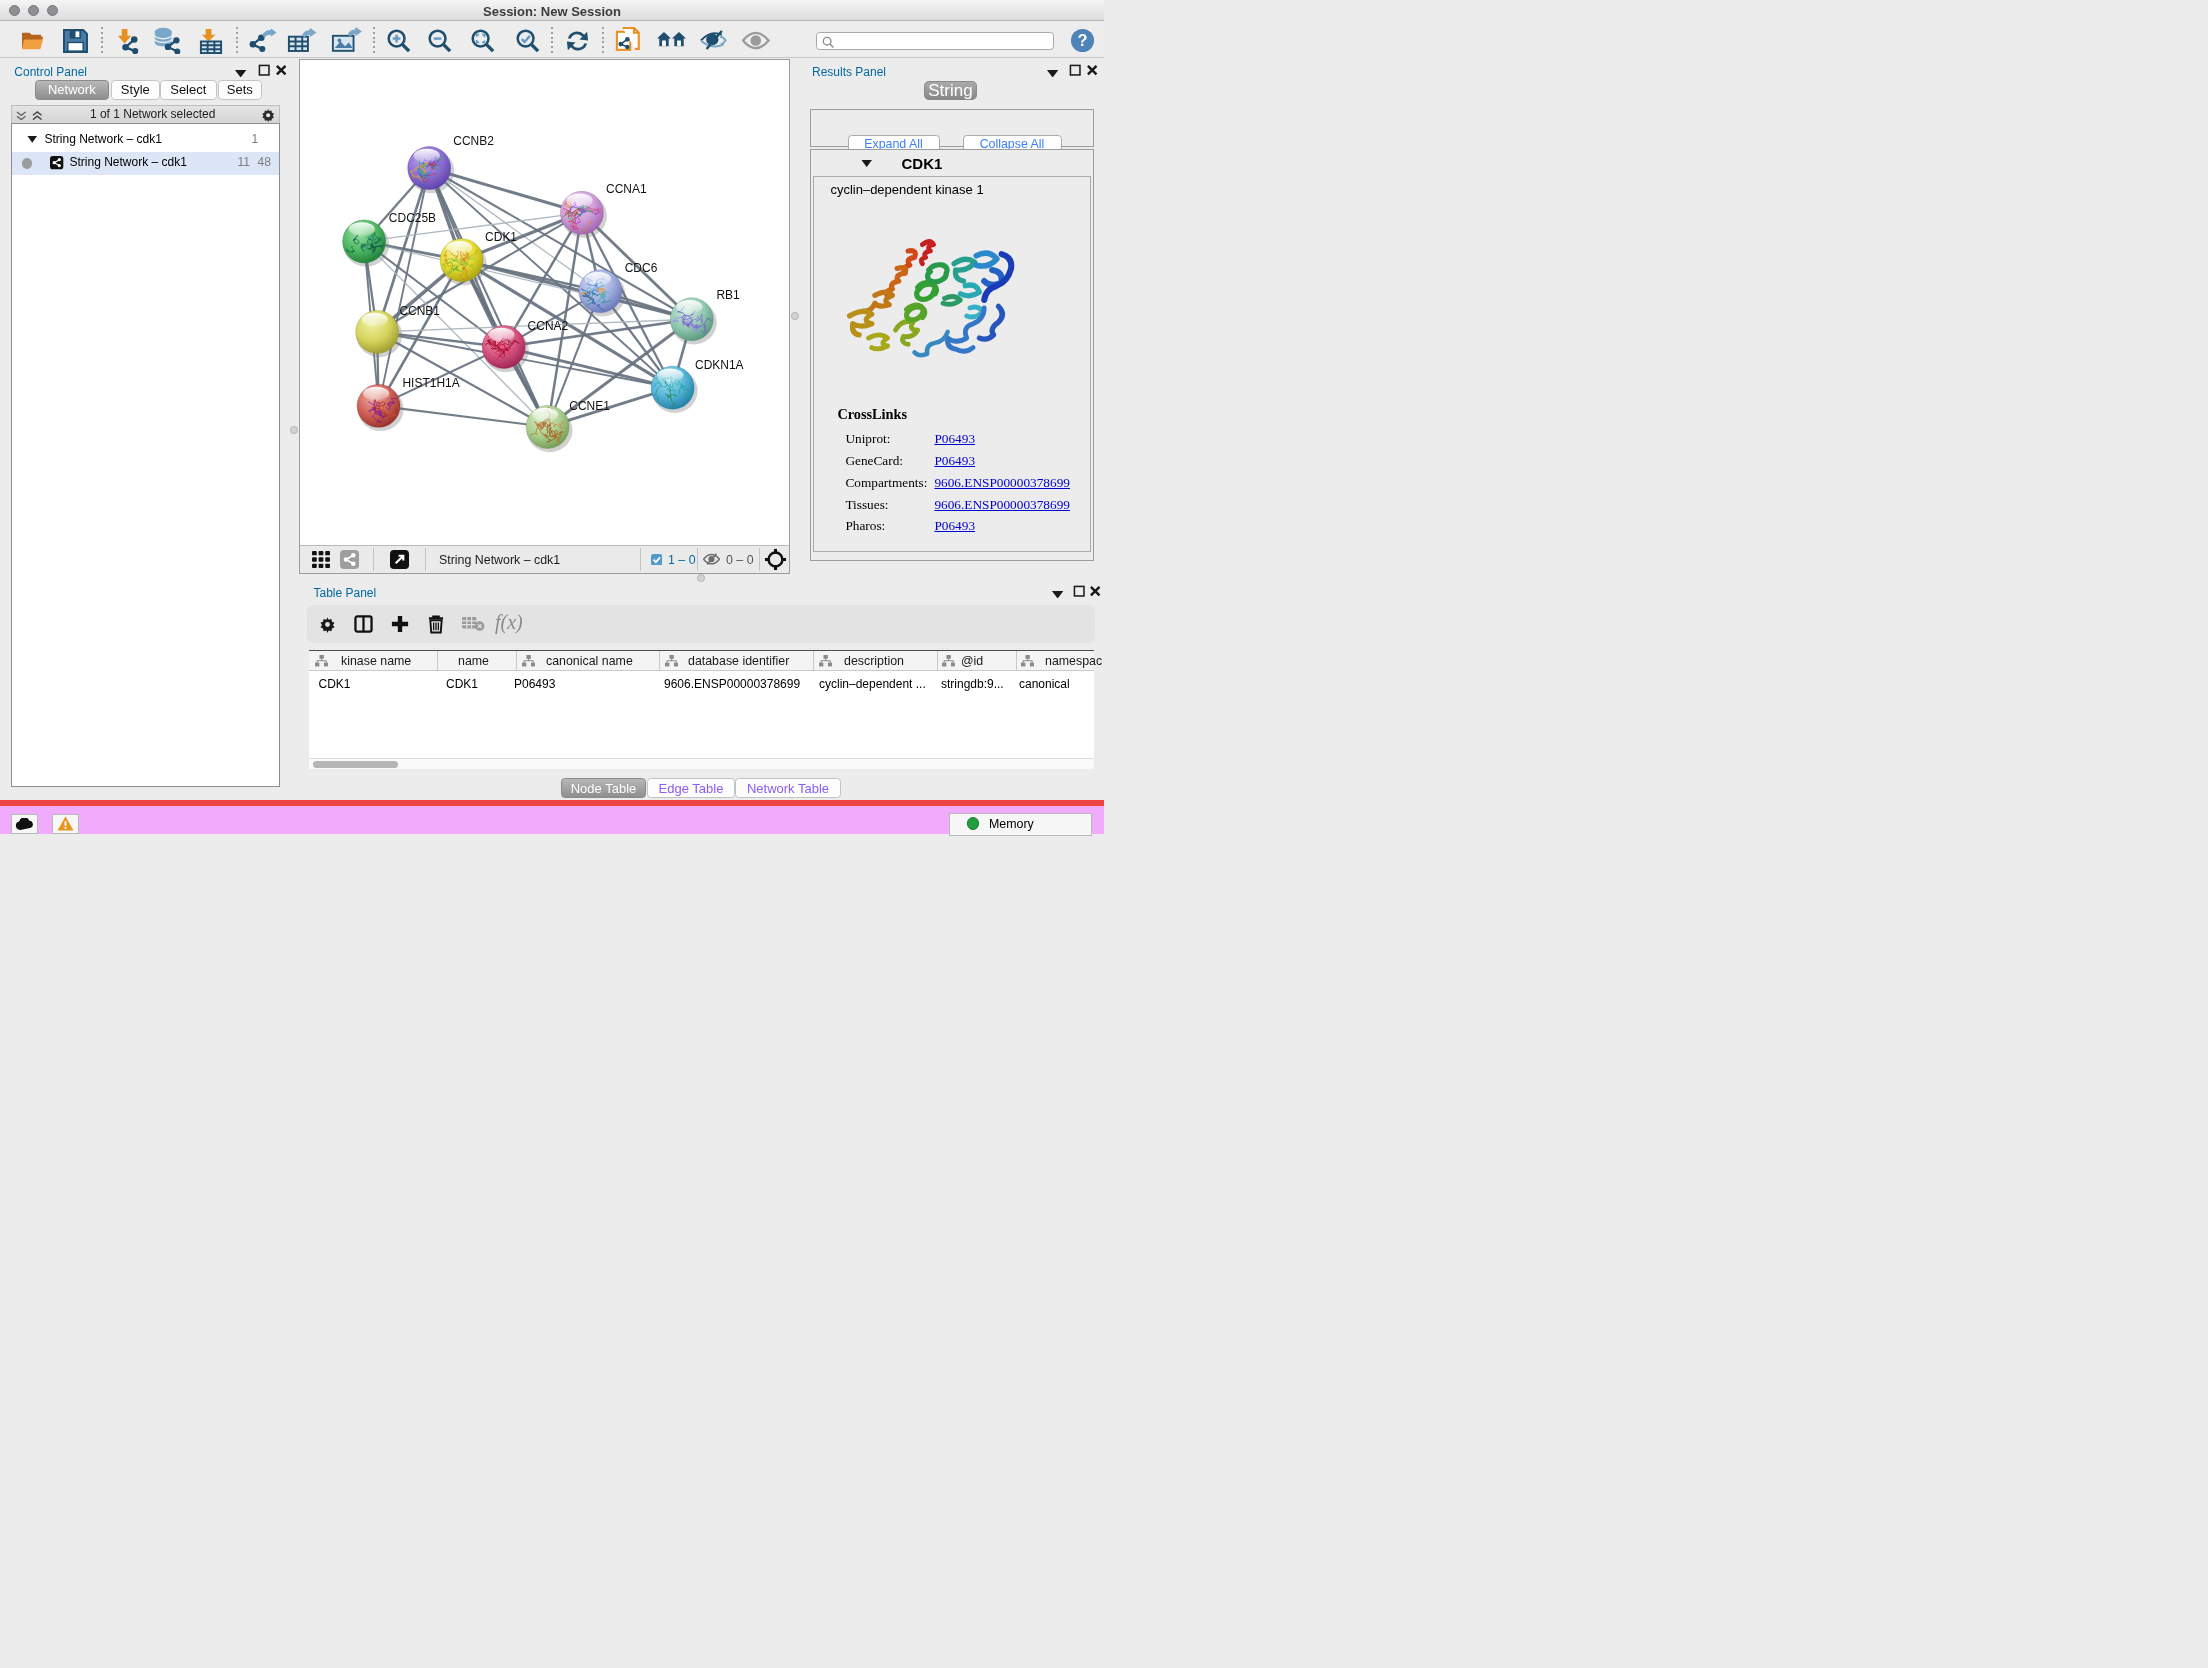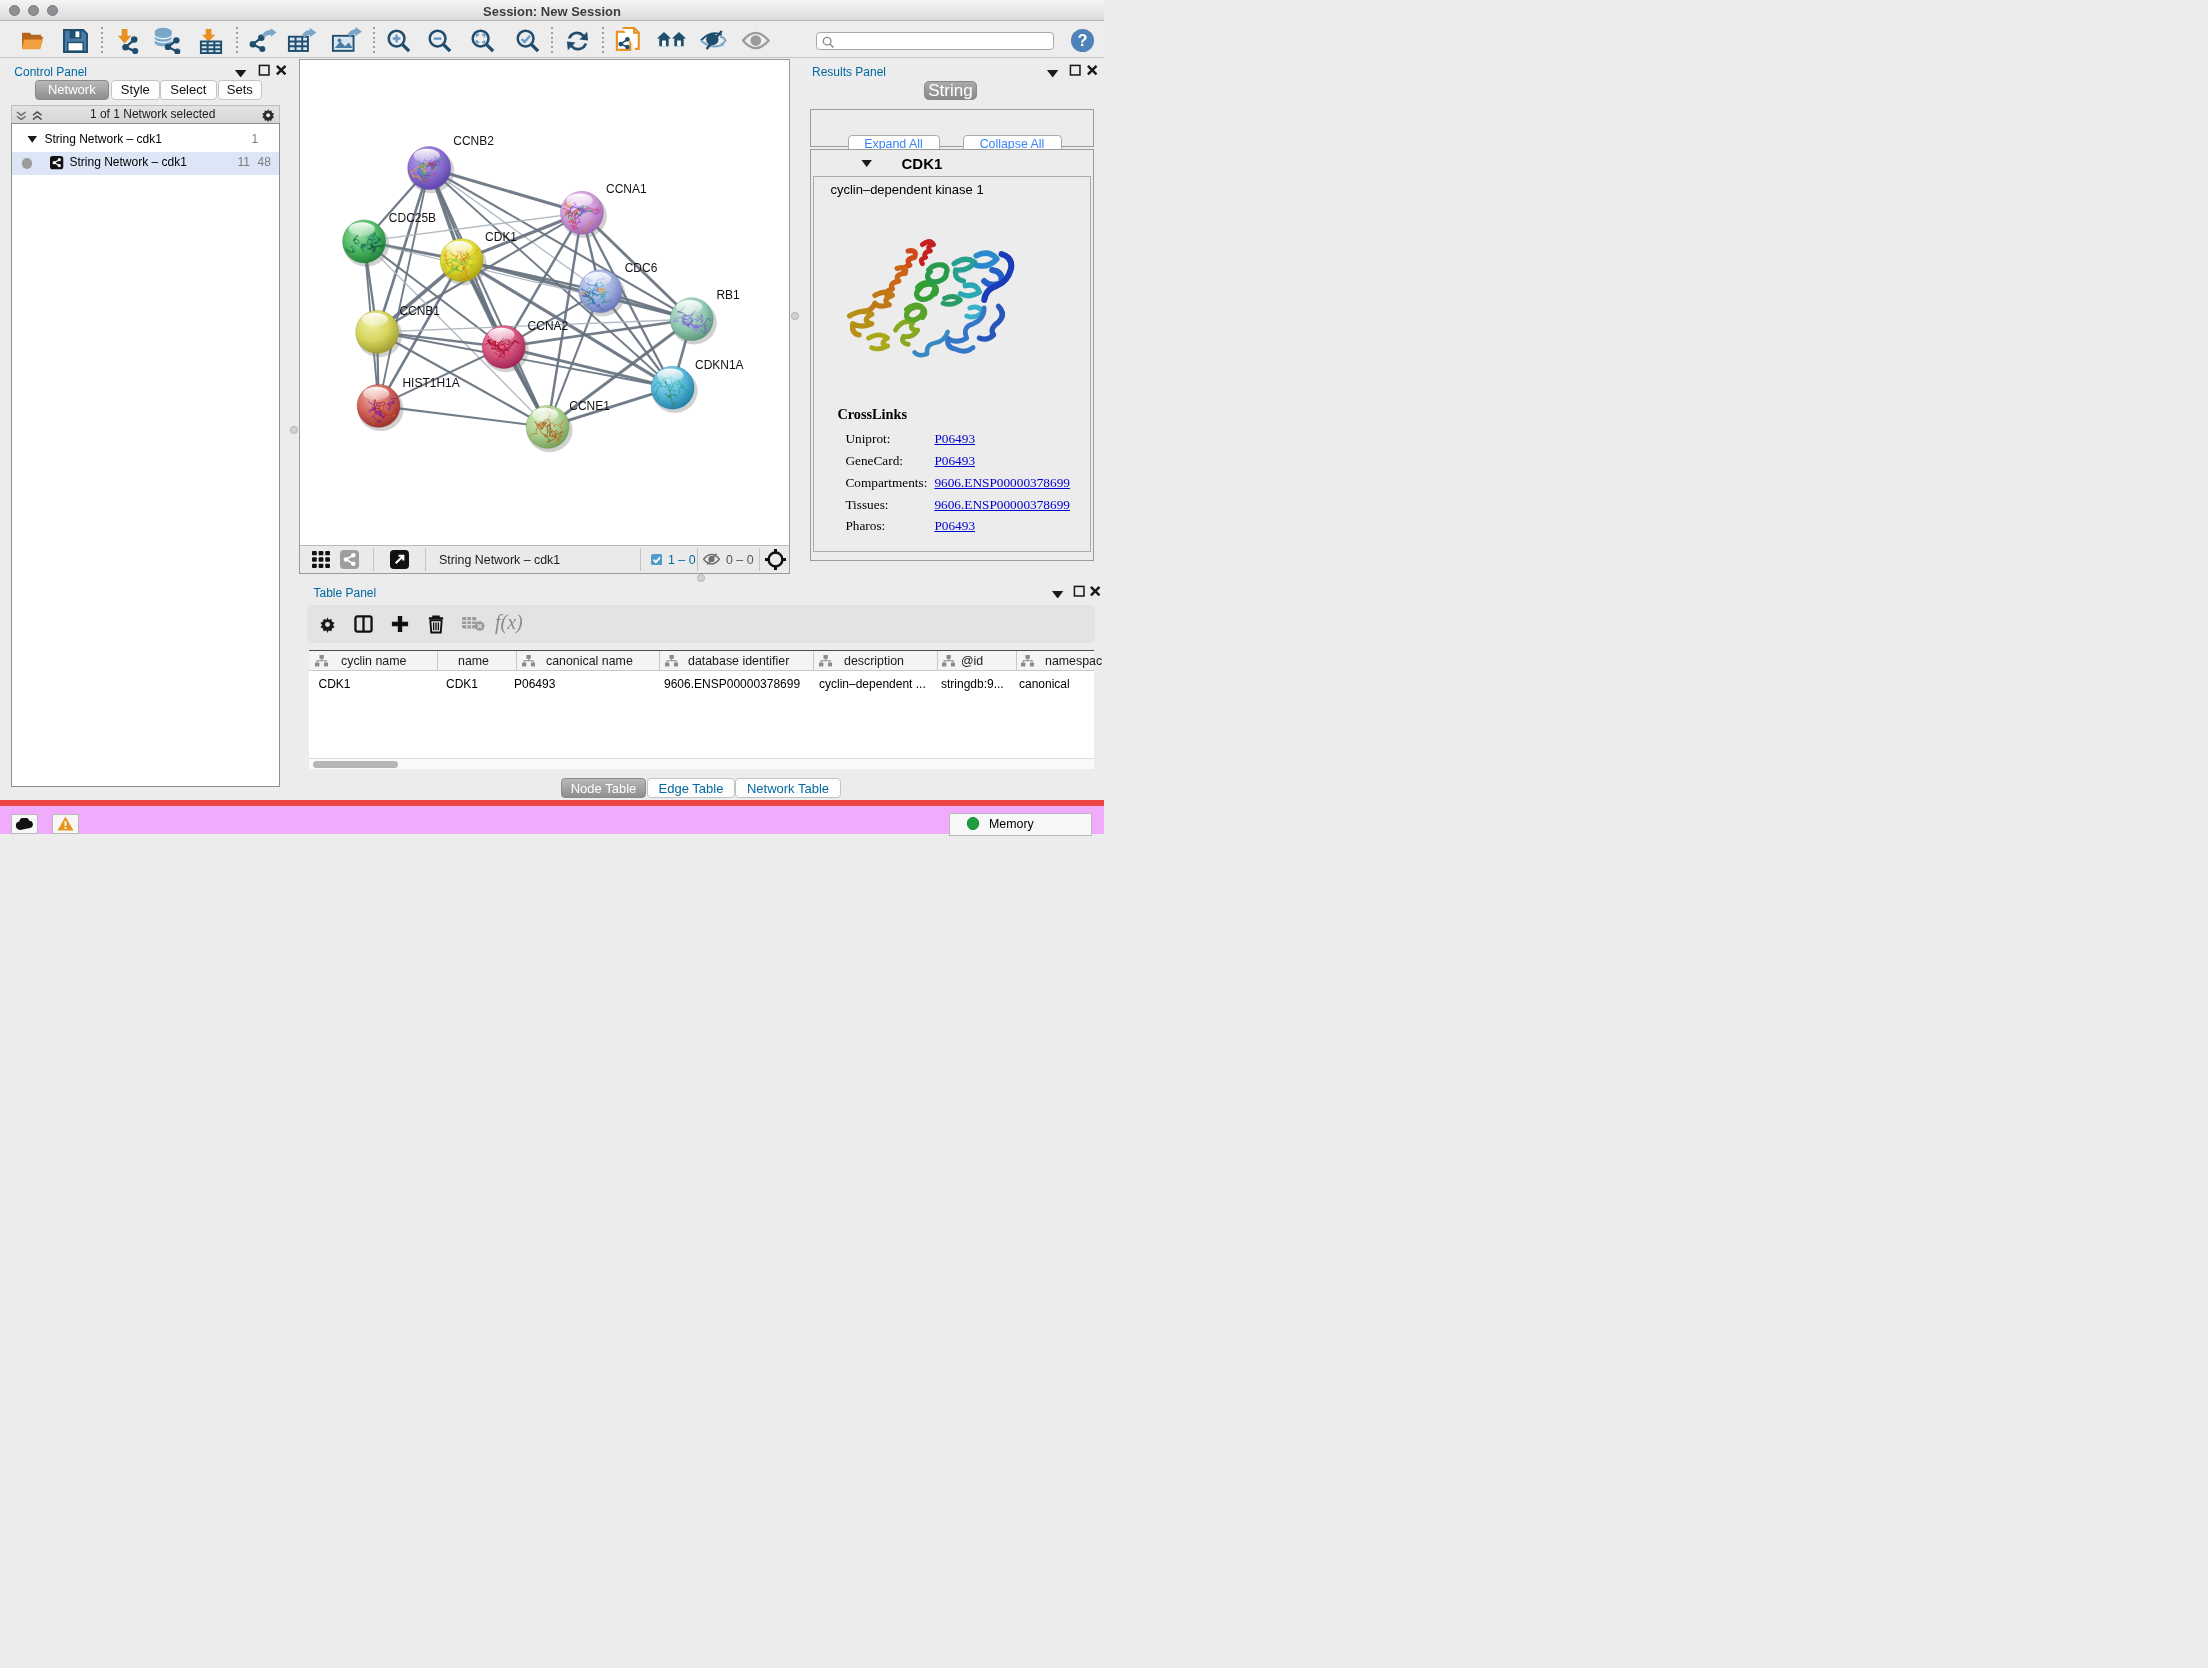--- a/index.html
+++ b/index.html
@@ -46,21 +46,21 @@
 
 #tpanel { position:absolute; left:285px; top:579px; width:819px; height:221px; background:#ececec; }
 #ttools { position:absolute; left:22px; top:26px; width:788px; height:38px; background:#e3e3e3; border-radius:5.7px; }
 #thead { position:absolute; left:24px; top:71px; width:785px; height:21px; background:#f4f4f4; border-top:1.9px solid #4d4d4d; border-bottom:1px solid #c9c9c9; }
 #tbody { position:absolute; left:24px; top:92px; width:785px; height:87px; background:#fff; }
 #tscroll { position:absolute; left:24px; top:179px; width:785px; height:11px; background:#fafafa; border-top:1px solid #ddd; }
 #tthumb { position:absolute; left:3.8px; top:1.9px; width:85px; height:7.6px; background:#b5b5b5; border-radius:3.8px; }
 .hcell { position:absolute; top:2.9px; font-size:12.4px; color:#1a1a1a; }
 .hsep { position:absolute; top:0; height:21px; width:0; border-left:1px solid #c9c9c9; }
 .bcell { position:absolute; top:5.7px; font-size:12px; color:#000; }
-.btab { position:absolute; top:199px; height:20px; font-size:13px; text-align:center; line-height:19px; background:#fdfdfd; border:1px solid #c3c3c3; border-radius:3.8px; color:#0369a1; }
+.btab { position:absolute; top:199px; height:20px; font-size:13px; text-align:center; line-height:19px; background:#fdfdfd; border:1px solid #c3c3c3; border-radius:3.8px; color:#8b5cf6; }
 
 
 #statusbar { position:absolute; left:0; top:800px; width:1104px; height:34px; background:#f0abfc; border-top:6px solid #ef4444; }
 .sbox { position:absolute; top:7.6px; height:20px; background:#f7f7f7; border:1px solid #b9b9b9; }
 #memory { position:absolute; left:949px; top:6.7px; width:143px; height:23px; background:#f7f7f7; border:1px solid #b9b9b9; font-size:12.4px; color:#000; }
 .splitdot { position:absolute; width:7.6px; height:7.6px; border-radius:50%; background:#d2d2d2; border:1px solid #b2b2b2; }
 </style></head>
 <body>
 <div id="win">
  <div id="titlebar">
@@ -733,21 +733,21 @@
   </div>
   <div id="thead">
     <svg class="hicon" style="position:absolute;left:5.7px;top:3.8px" width="13.3" height="12.4" viewBox="0 0 14 13">
           <g fill="#8a8a8a">
             <rect x="4.7" y="0" width="4.6" height="4"></rect>
             <rect x="0" y="8" width="4.6" height="4"></rect>
             <rect x="9.4" y="8" width="4.6" height="4"></rect>
           </g>
           <path d="M7 4 v2 M2.3 8 v-2 h9.4 v2" stroke="#8a8a8a" stroke-width="1.2" fill="none"></path>
         </svg>
-    <div class="hcell" style="left:32px">cyclin name</div>
+    <div class="hcell" style="left:32px">kinase name</div>
     <div class="hsep" style="left:128px"></div>
     <div class="hcell" style="left:149px">name</div>
     <div class="hsep" style="left:207px"></div>
     <svg class="hicon" style="position:absolute;left:213px;top:3.8px" width="13.3" height="12.4" viewBox="0 0 14 13">
           <g fill="#8a8a8a">
             <rect x="4.7" y="0" width="4.6" height="4"></rect>
             <rect x="0" y="8" width="4.6" height="4"></rect>
             <rect x="9.4" y="8" width="4.6" height="4"></rect>
           </g>
           <path d="M7 4 v2 M2.3 8 v-2 h9.4 v2" stroke="#8a8a8a" stroke-width="1.2" fill="none"></path>

